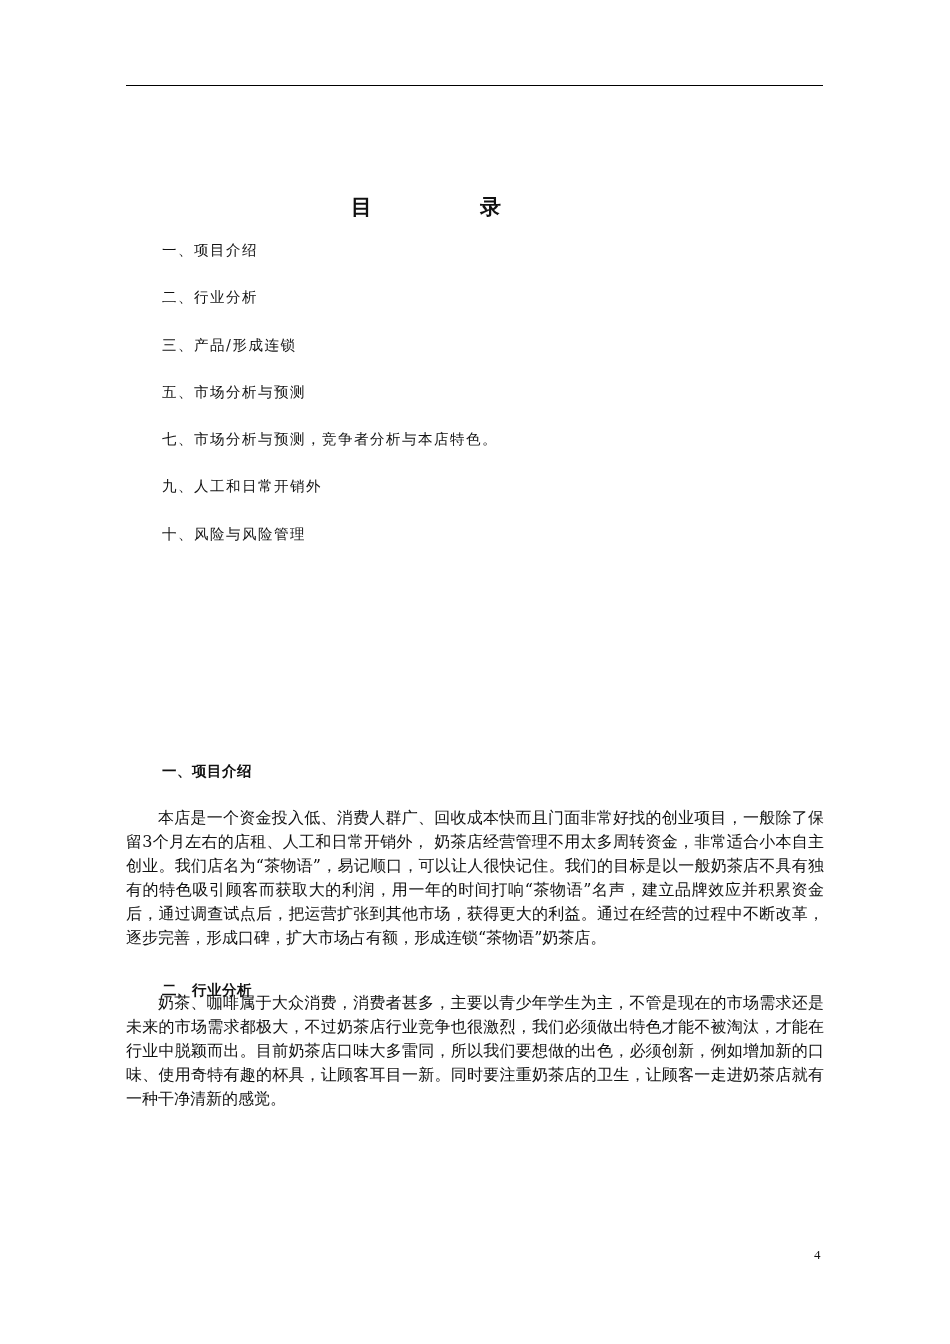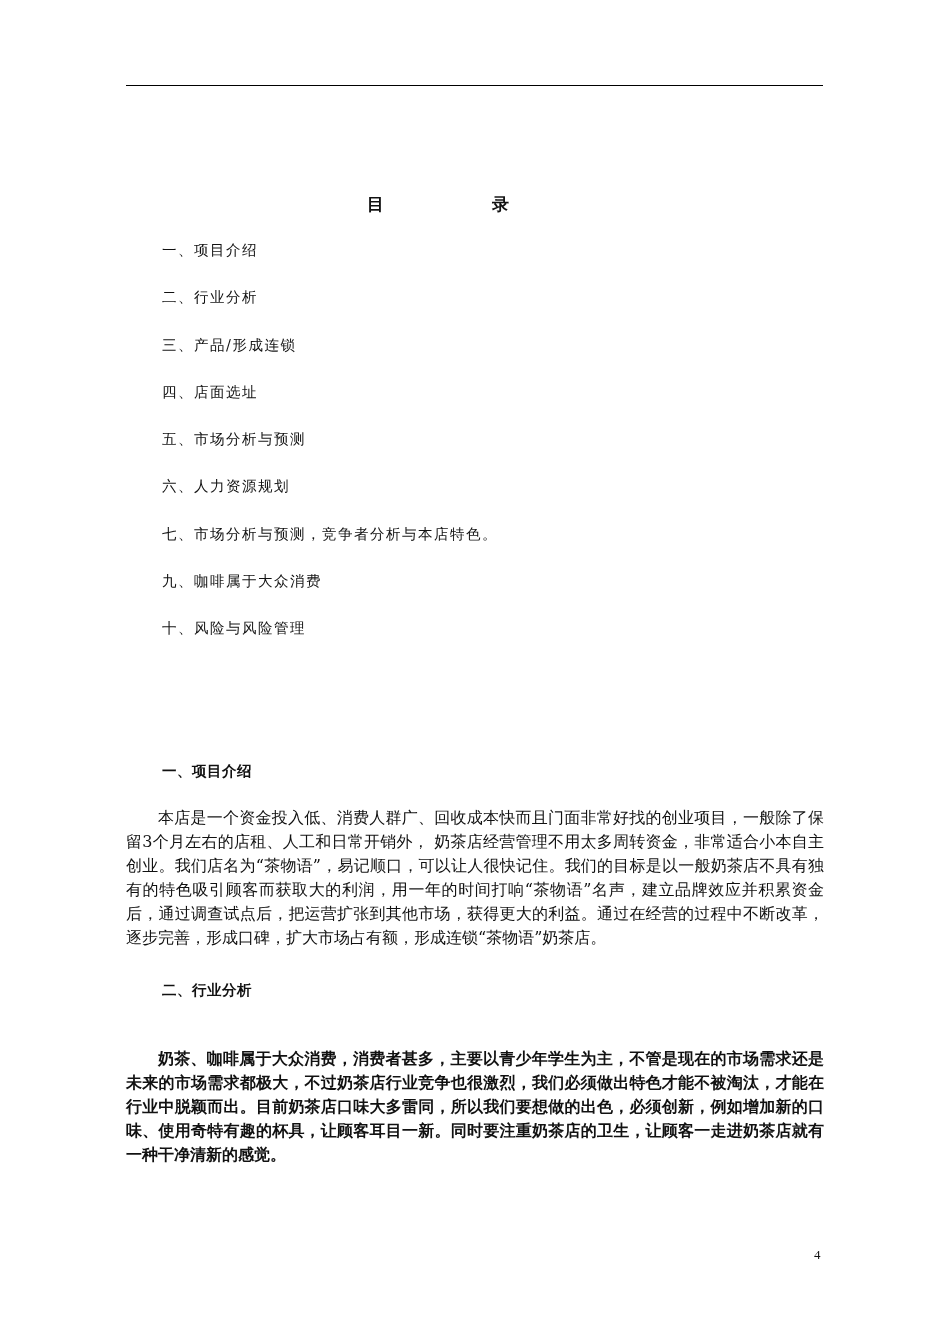--- a/index.html
+++ b/index.html
@@ -6,22 +6,22 @@
     body {
       width: 950px; height: 1344px; position: relative; overflow: hidden;
       font-family: "DejaVu Serif", "Liberation Serif", serif;
       color: #111111;
     }
     .header-rule {
       position: absolute; left: 126px; top: 85px; width: 697px; height: 0;
       border-top: 1.5px solid #000000;
     }
     .toc-title {
-      position: absolute; top: 193px; left: 16px; width: 844px;
-      text-align: center; font-size: 17px; font-weight: bold; letter-spacing: 0;
+      position: absolute; top: 193px; left: 4px; width: 844px;
+      text-align: center; font-size: 21px; font-weight: bold; letter-spacing: 0;
     }
     .toc-title span { display: inline-block; }
     .toc-title .gap { width: 108px; }
     .toc-list { position: absolute; left: 162px; top: 240px; margin: 0; padding: 0; list-style: none; }
     .toc-item {
       font-size: 14.5px; height: 47.3px; line-height: 20px; letter-spacing: 1.5px; white-space: nowrap;
     }
     .section-heading {
       position: absolute; left: 162px; font-size: 14.5px; font-weight: bold;
       font-family: "DejaVu Sans", "Liberation Sans", sans-serif; letter-spacing: 0.5px;
@@ -42,27 +42,25 @@
 <div class="header-rule"></div>
 
 <div class="toc-title">
   <span>目</span><span class="gap"></span><span>录</span>
 </div>
 
 <ul class="toc-list">
   <li class="toc-item">一、项目介绍</li>
   <li class="toc-item">二、行业分析</li>
   <li class="toc-item">三、产品/形成连锁</li>
-  <li class="toc-item">四、店面选址</li>
   <li class="toc-item">五、市场分析与预测</li>
-  <li class="toc-item">六、人力资源规划</li>
   <li class="toc-item">七、市场分析与预测，竞争者分析与本店特色。</li>
-  <li class="toc-item">九、咖啡属于大众消费</li>
+  <li class="toc-item">九、人工和日常开销外</li>
   <li class="toc-item">十、风险与风险管理</li>
 </ul>
 
 <div class="section-heading" style="top:762px;">一、项目介绍</div>
 <p class="para" style="top:806px;">本店是一个资金投入低、消费人群广、回收成本快而且门面非常好找的创业项目，一般除了保留3个月左右的店租、人工和日常开销外， 奶茶店经营管理不用太多周转资金，非常适合小本自主创业。我们店名为“茶物语”，易记顺口，可以让人很快记住。我们的目标是以一般奶茶店不具有独有的特色吸引顾客而获取大的利润，用一年的时间打响“茶物语”名声，建立品牌效应并积累资金后，通过调查试点后，把运营扩张到其他市场，获得更大的利益。通过在经营的过程中不断改革，逐步完善，形成口碑，扩大市场占有额，形成连锁“茶物语”奶茶店。</p>
 
 <div class="section-heading" style="top:981px;">二、行业分析</div>
-<p class="para" style="top:1047px;font-weight:bold;">奶茶、咖啡属于大众消费，消费者甚多，主要以青少年学生为主，不管是现在的市场需求还是未来的市场需求都极大，不过奶茶店行业竞争也很激烈，我们必须做出特色才能不被淘汰，才能在行业中脱颖而出。目前奶茶店口味大多雷同，所以我们要想做的出色，必须创新，例如增加新的口味、使用奇特有趣的杯具，让顾客耳目一新。同时要注重奶茶店的卫生，让顾客一走进奶茶店就有一种干净清新的感觉。</p>
+<p class="para" style="top:991px;">奶茶、咖啡属于大众消费，消费者甚多，主要以青少年学生为主，不管是现在的市场需求还是未来的市场需求都极大，不过奶茶店行业竞争也很激烈，我们必须做出特色才能不被淘汰，才能在行业中脱颖而出。目前奶茶店口味大多雷同，所以我们要想做的出色，必须创新，例如增加新的口味、使用奇特有趣的杯具，让顾客耳目一新。同时要注重奶茶店的卫生，让顾客一走进奶茶店就有一种干净清新的感觉。</p>
 
 <div class="page-number">4</div>
 
 </body></html>

